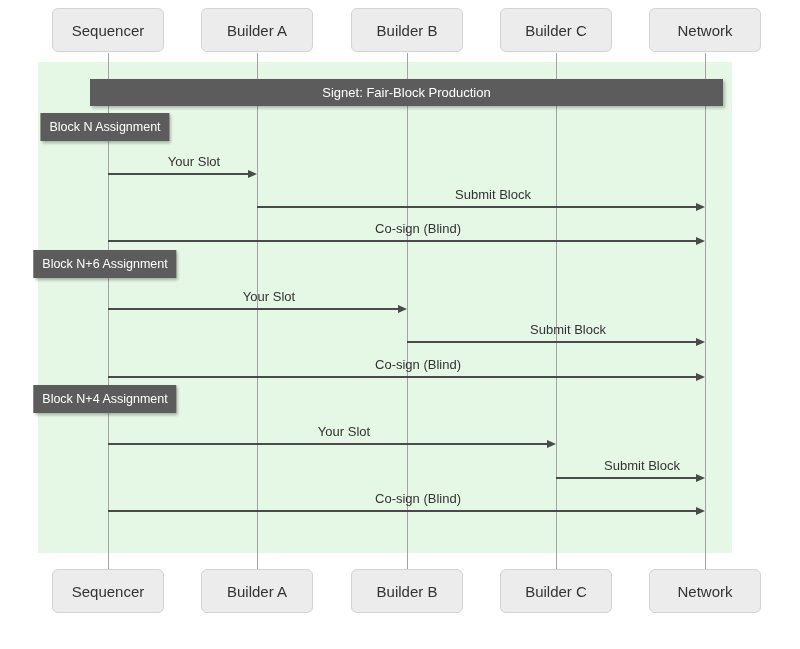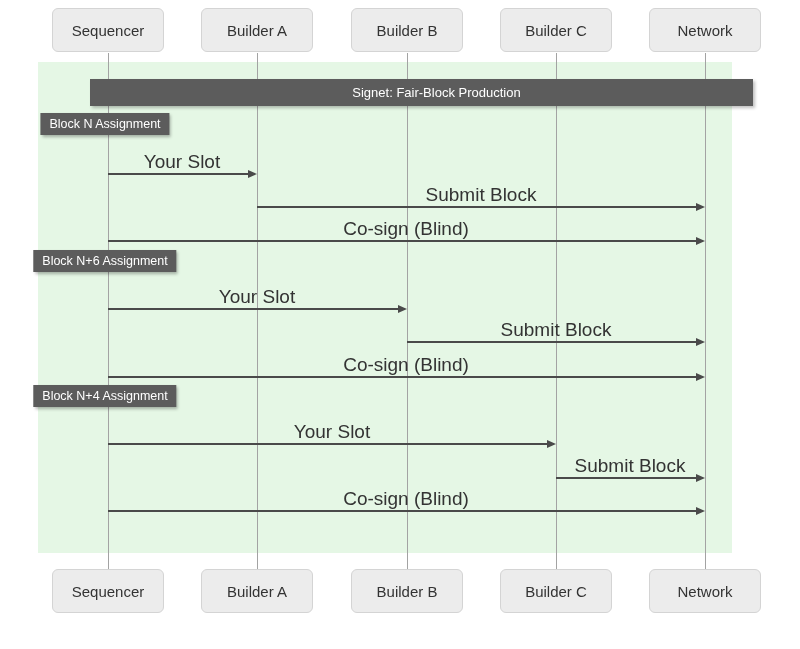--- a/index.html
+++ b/index.html
@@ -37,42 +37,42 @@
   .p-top { top: 8px; }
   .p-bottom { top: 569px; }
   .bar {
     position: absolute;
     left: 90px; width: 633px; height: 27px;
     background: var(--bar-bg, #5c5c5c);
     color: var(--bar-text, #ffffff);
     font-size: 13px;
     display: flex; align-items: center; justify-content: center;
     box-shadow: 2px 2px 3px rgba(0,0,0,0.25);
-    padding-left: 30px;
   }
   .note-label {
     position: absolute;
     left: 105px;
     transform: translateX(-50%);
-    height: 22px;
+    height: 28px;
     padding: 0 9px;
     background: var(--bar-bg, #5c5c5c);
     color: var(--bar-text, #ffffff);
     font-size: 12.5px;
     display: flex; align-items: center; justify-content: center;
     white-space: nowrap;
     box-shadow: 2px 2px 3px rgba(0,0,0,0.3);
   }
   .msg-label {
     position: absolute;
     transform: translateX(-50%);
     height: 16px; line-height: 16px;
-    font-size: 19px;
+    font-size: 13px;
     color: var(--text, #333333);
     white-space: nowrap;
+    margin-left: 12px;
   }
   .msg-line {
     position: absolute;
     height: 1.5px;
     background: var(--arrow, #4a4a4a);
   }
   .msg-arrow {
     position: absolute;
     width: 0; height: 0;
     border-top: 4px solid transparent;

